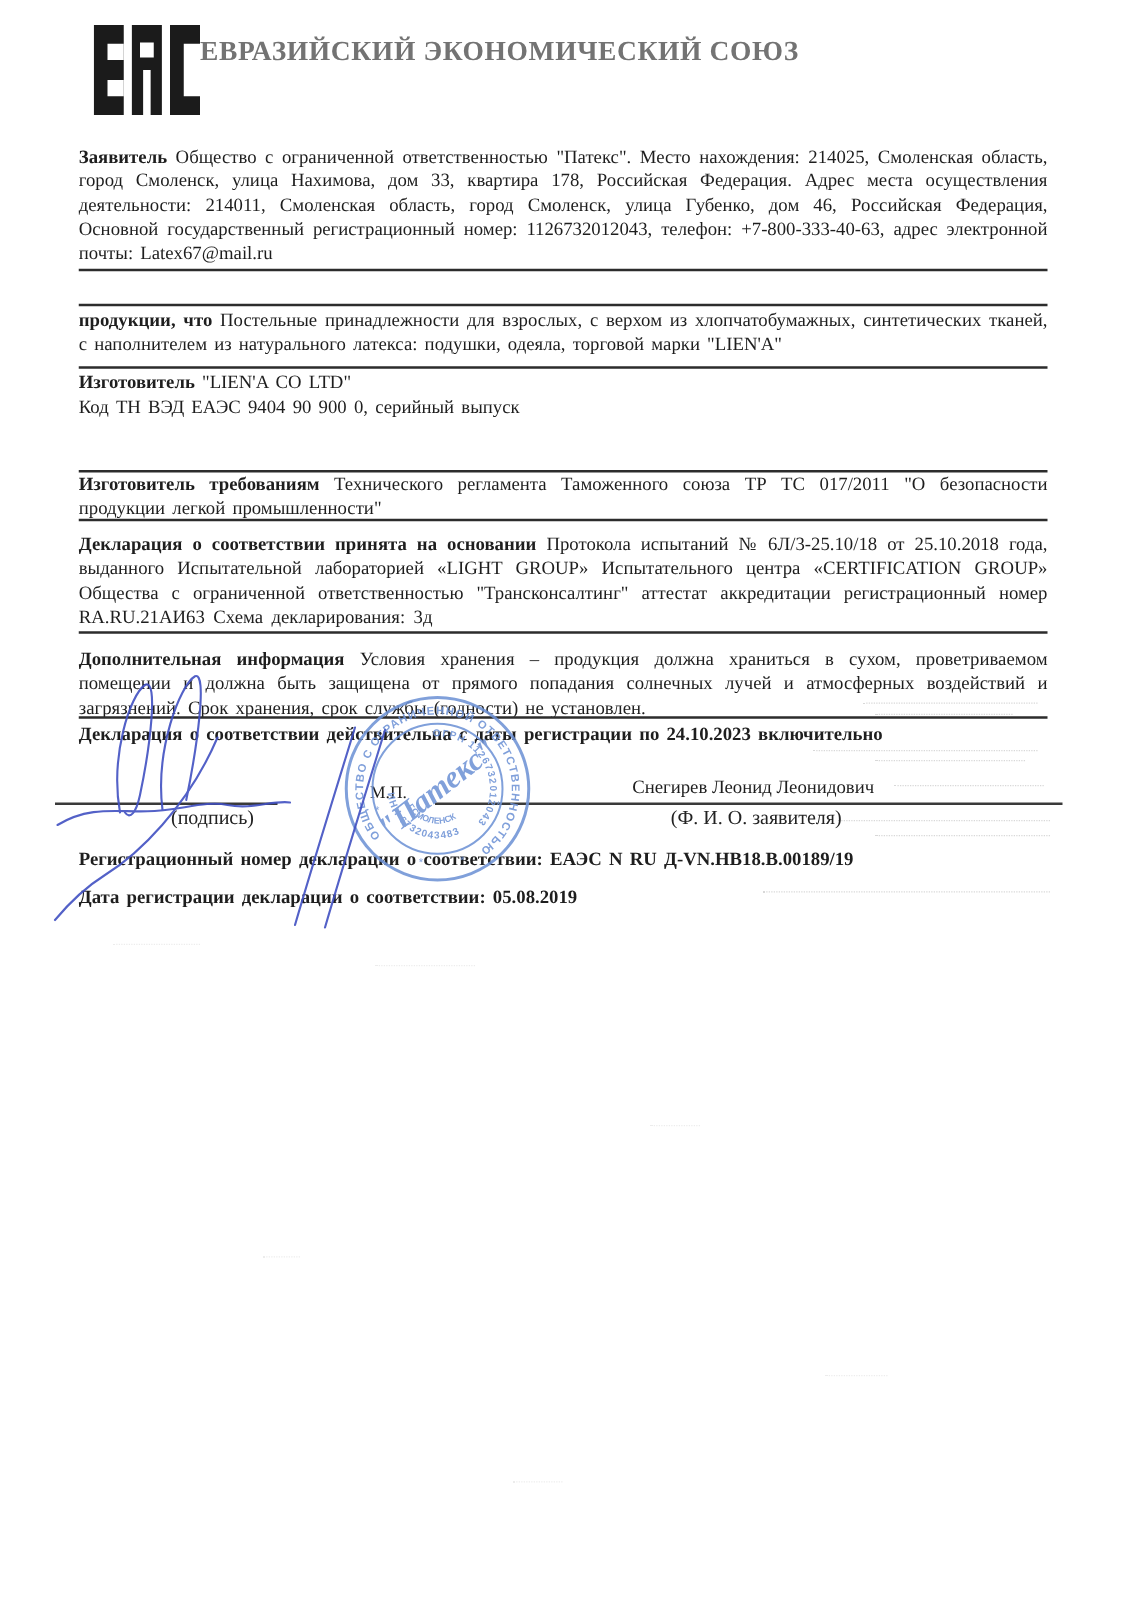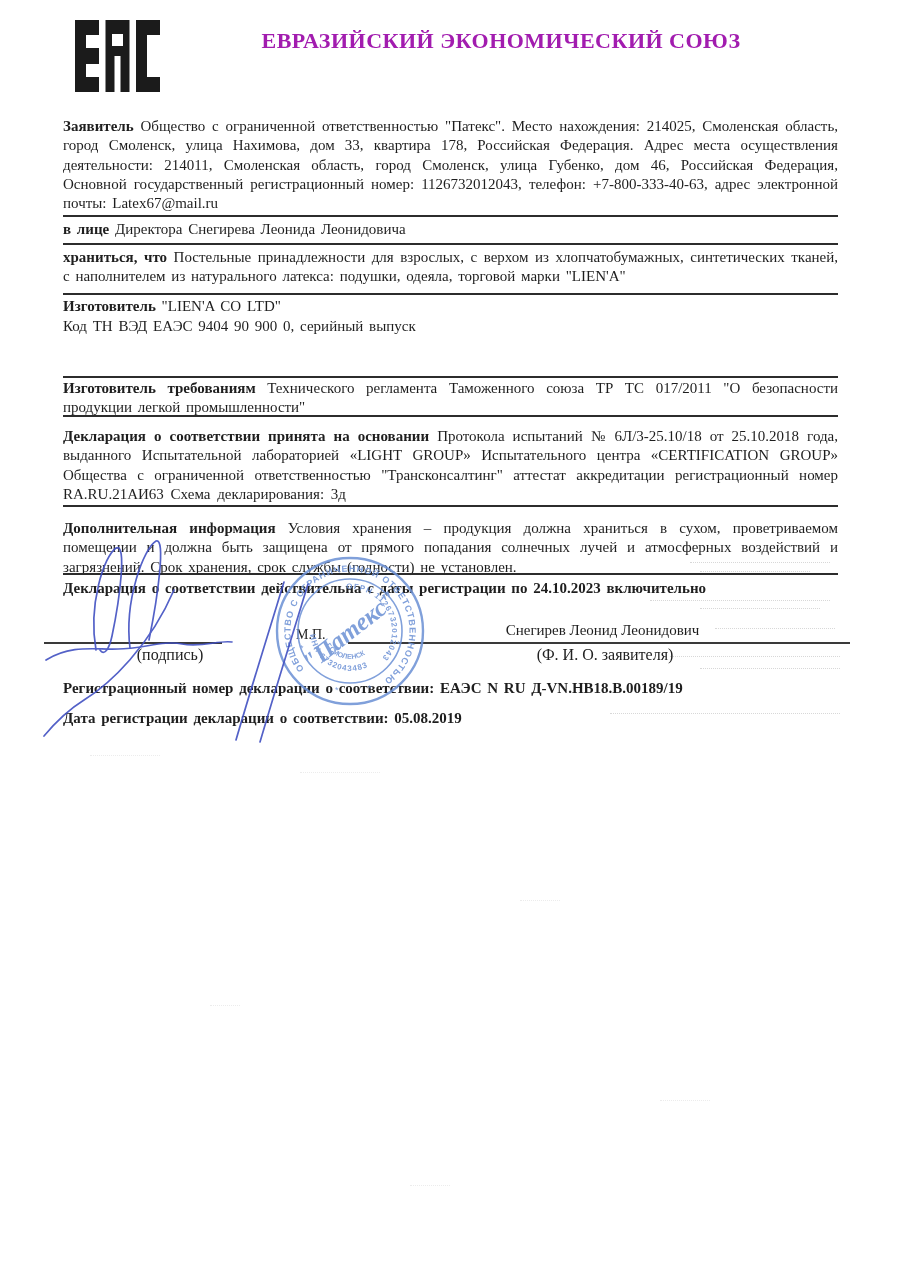--- a/index.html
+++ b/index.html
@@ -3,22 +3,22 @@
 <meta charset="utf-8">
 <style>
   html,body{margin:0;padding:0;}
   .page{
     position:relative; width:900px; height:1280px; background:#ffffff;
     font-family:"Liberation Serif","DejaVu Serif",serif; color:#1e1e1e;
     overflow:hidden;
   }
   
   .eac-logo{position:absolute; left:75px; top:20px; width:85px; height:72px;}
-  .title{position:absolute; left:160px; top:26px; width:682px; text-align:center;
-         font-weight:bold; font-size:22px; line-height:30px; letter-spacing:.5px; color:#a21caf;}
+  .title{position:absolute; left:160px; top:26px; width:682px; 
+         font-weight:bold; font-size:22px; line-height:30px; letter-spacing:.5px; color:#737373;}
   
   .para{position:absolute; left:63px; width:775px; font-size:15px; line-height:19.3px;
         text-align:justify; word-spacing:2px;}
   .para b{font-weight:bold;}
   .rule{position:absolute; left:63px; width:775px; height:2px; background:#2c2c2c;}
   .boldline{font-weight:bold; text-align:left;}
   
   .mp{position:absolute; left:296px; top:627px; font-size:14px;}
   .sig-line{position:absolute; height:1.5px; background:#3a3a3a;}
   .caption{position:absolute; font-size:16px; text-align:center; color:#222;}
@@ -53,28 +53,24 @@
   <div class="title">
     <div>ЕВРАЗИЙСКИЙ ЭКОНОМИЧЕСКИЙ СОЮЗ</div>
   </div>
 
   <div class="para" style="top:117px">
     <b>Заявитель</b>
     <span>Общество с ограниченной ответственностью "Патекс". Место нахождения: 214025, Смоленская область, город Смоленск, улица Нахимова, дом 33, квартира 178, Российская Федерация. Адрес места осуществления деятельности: 214011, Смоленская область, город Смоленск, улица Губенко, дом 46, Российская Федерация, Основной государственный регистрационный номер: 1126732012043, телефон: +7-800-333-40-63, адрес электронной почты: Latex67@mail.ru</span>
   </div>
   <div class="rule" style="top:215px"></div>
 
-  <div class="para" style="top:220px; text-align:left;">
-    <b>в лице</b>
-    <span>Директора Снегирева Леонида Леонидовича</span>
-  </div>
   <div class="rule" style="top:243px"></div>
 
   <div class="para" style="top:248px">
-    <b>храниться, что</b>
+    <b>продукции, что</b>
     <span>Постельные принадлежности для взрослых, с верхом из хлопчатобумажных, синтетических тканей, с наполнителем из натурального латекса: подушки, одеяла, торговой марки "LIEN'A"</span>
   </div>
   <div class="rule" style="top:293px"></div>
 
   <div class="para" style="top:296px; line-height:20px;">
     <div><b>Изготовитель</b>
       <span>"LIEN'A CO LTD"</span></div>
     <div style="text-align:left">Код ТН ВЭД ЕАЭС 9404 90 900 0, серийный выпуск</div>
   </div>
   <div class="rule" style="top:376px"></div>

